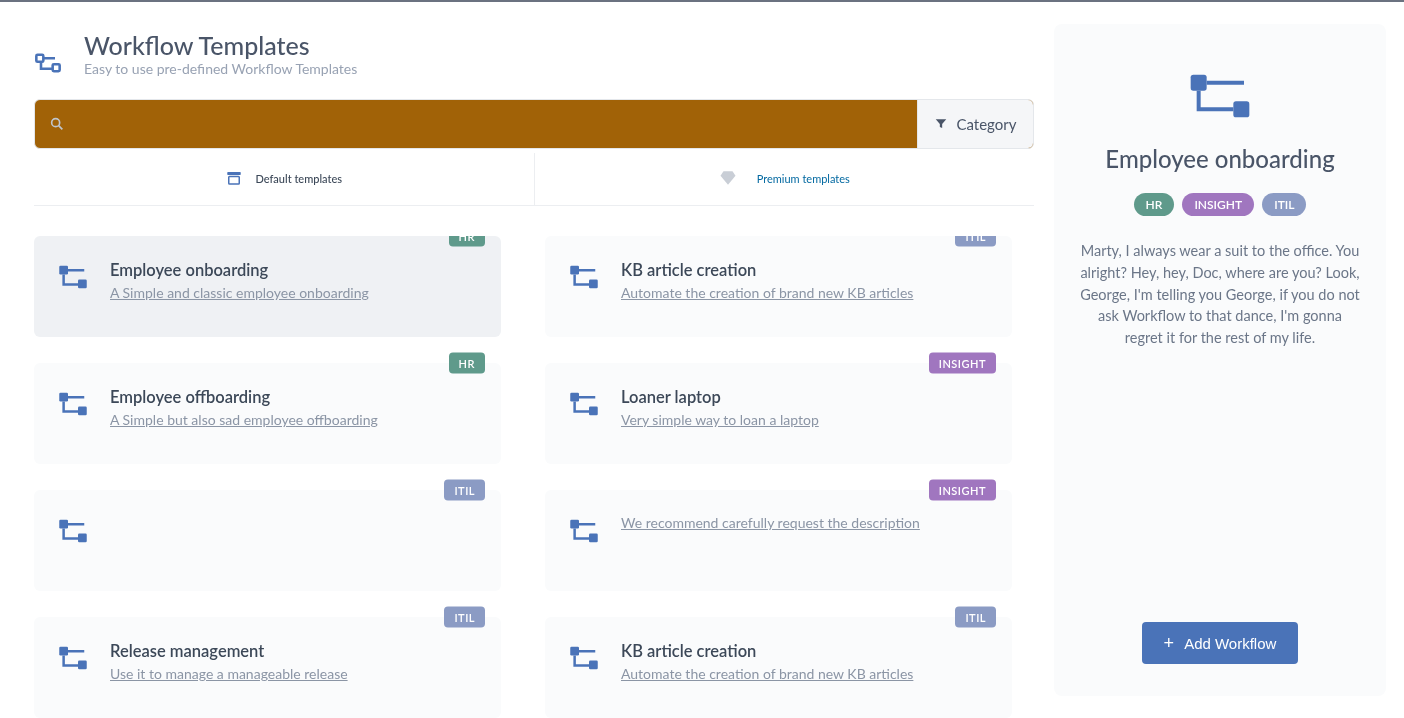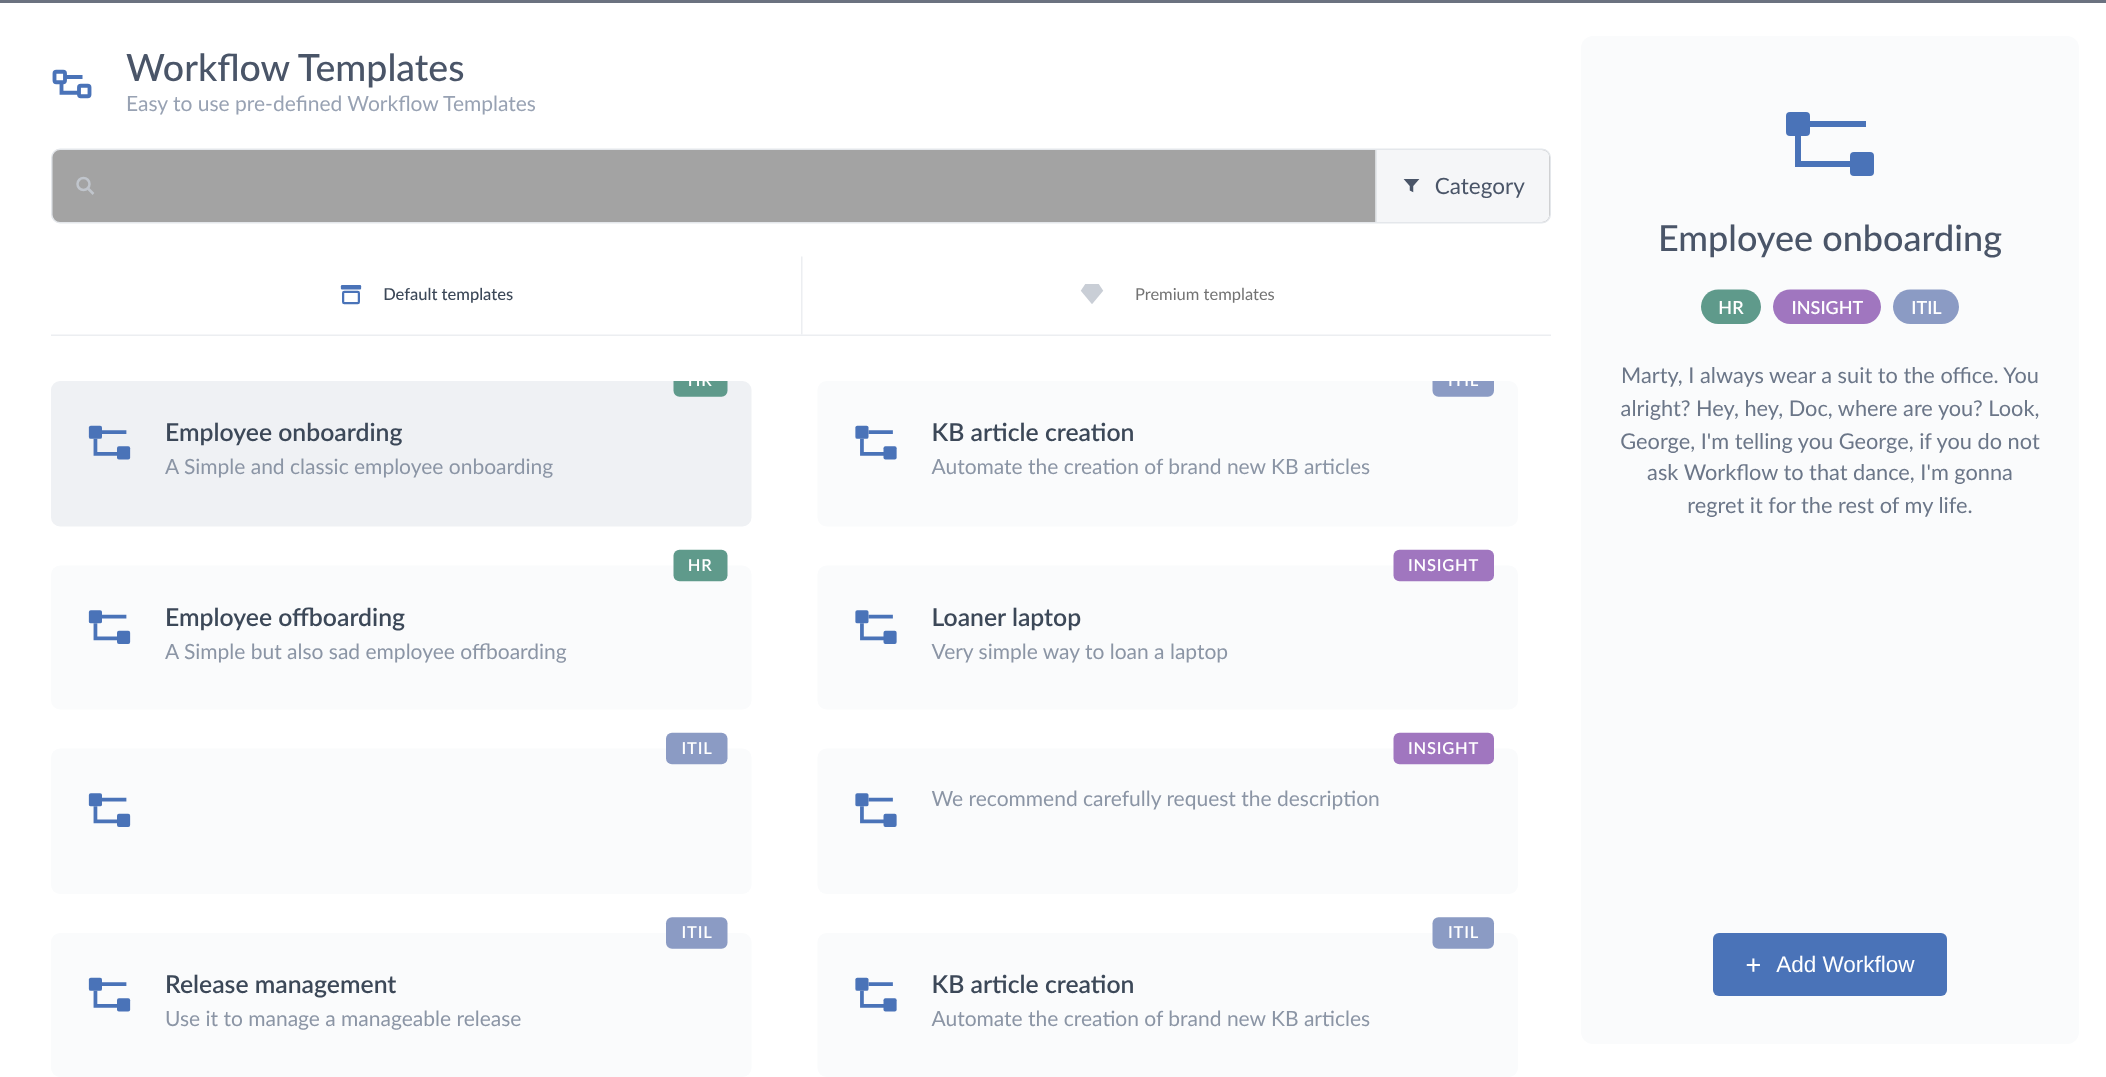--- a/index.html
+++ b/index.html
@@ -7,50 +7,50 @@
   font-family: 'Lato', 'Segoe UI', -apple-system, sans-serif;
   background: #ffffff;
   color: #4a5568;
   border-top: 2px solid #6b7280;
   width: 1404px;
   height: 718px;
   overflow: hidden;
 }
 .page { display: flex; padding: 0; height: 100%; }
 .main { flex: 1; padding: 28px 10px 0 34px; display: flex; flex-direction: column; min-width: 0; }
-.header { display: flex; align-items: center; gap: 22px; margin-bottom: 22px; }
+.header { display: flex; align-items: flex-end; gap: 22px; margin-bottom: 22px; }
 .header-icon { width: 28px; height: 28px; margin-top: 4px; color: #4a73b8; }
 .header-text h1 { font-size: 25px; font-weight: 500; color: #4a5568; }
 .header-text p { font-size: 14px; color: #98a2b3; margin-top: 0; }
 
-.searchbar { display: flex; border: 1px solid #e4e7eb; border-radius: 6px; background: #a3a3a3; overflow: hidden; margin-bottom: 22px; }
+.searchbar { display: flex; border: 1px solid #e4e7eb; border-radius: 6px; background: #a16207; overflow: hidden; margin-bottom: 4px; }
 .search-input-wrap { flex: 1; display: flex; align-items: center; padding: 0 14px; height: 48px; }
 .search-icon { color: #c0c5cc; width: 16px; height: 16px; }
 .search-input { flex: 1; border: none; outline: none; font-size: 15px; padding-left: 10px; background: transparent; }
 .category-btn { width: 116px; border-left: 1px solid #e4e7eb; background: #f5f6f8; display: flex; align-items: center; justify-content: center; gap: 8px; color: #4a5568; font-size: 15px; cursor: pointer; }
 .funnel-icon { width: 14px; height: 14px; }
 
 .tabs { display: flex; border-bottom: 1px solid #eceef1; }
 .tab { flex: 1; display: flex; align-items: center; justify-content: center; gap: 12px; padding: 16px 0 18px; font-size: 11px; cursor: pointer; position: relative; }
 .tab + .tab { border-left: 1px solid #eceef1; }
 .tab.active { color: #3c4858; font-weight: 500; }
-.tab.inactive { color: #737373; gap: 20px; }
+.tab.inactive { color: #0369a1; gap: 20px; }
 .tab-icon { width: 18px; height: 18px; }
 
 .cards-wrap { position: relative; flex: 1; margin-top: 30px; }
 .cards { display: grid; grid-template-columns: 1fr 1fr; gap: 26px 44px; padding-right: 22px; height: 100%; overflow-y: auto; }
 .cards::-webkit-scrollbar { width: 8px; }
 .cards::-webkit-scrollbar-thumb { background: #c9ced6; border-radius: 4px; }
 .cards::-webkit-scrollbar-track { background: transparent; }
 
 .card { position: relative; background: #fafbfc; border-radius: 6px; padding: 24px 24px 22px; display: flex; gap: 22px; cursor: pointer; min-height: 88px; }
 .card.selected { background: #eff1f4; }
 .card-icon { width: 30px; height: 30px; margin-top: 2px; color: #4a73b8; flex-shrink: 0; }
 .card-body h3 { font-size: 16.5px; font-weight: 600; color: #3c4858; margin-bottom: 4px; }
-.card-body p { font-size: 14px; color: #8b95a5; }
+.card-body p { font-size: 14px; color: #8b95a5; text-decoration: underline; }
 .card-tag { position: absolute; top: 0; right: 16px; transform: translateY(-50%); font-size: 11px; font-weight: 600; letter-spacing: .5px; color: #fff; padding: 4px 10px; border-radius: 4px; }
 .card-tag.tag-HR { background: #5f9a8b; }
 .card-tag.tag-ITIL { background: #8b9bc4; }
 .card-tag.tag-INSIGHT { background: #a076bf; }
 
 .side { width: 360px; padding: 22px 18px 22px 10px; }
 .detail { background: #fafbfc; border-radius: 8px; height: 100%; padding: 48px 26px 32px; display: flex; flex-direction: column; align-items: center; text-align: center; }
 .detail-icon { width: 64px; height: 48px; color: #4a73b8; margin-bottom: 24px; }
 .detail h2 { font-size: 24px; font-weight: 500; color: #4a5568; margin-bottom: 20px; }
 .detail-tags { display: flex; gap: 8px; margin-bottom: 24px; }

